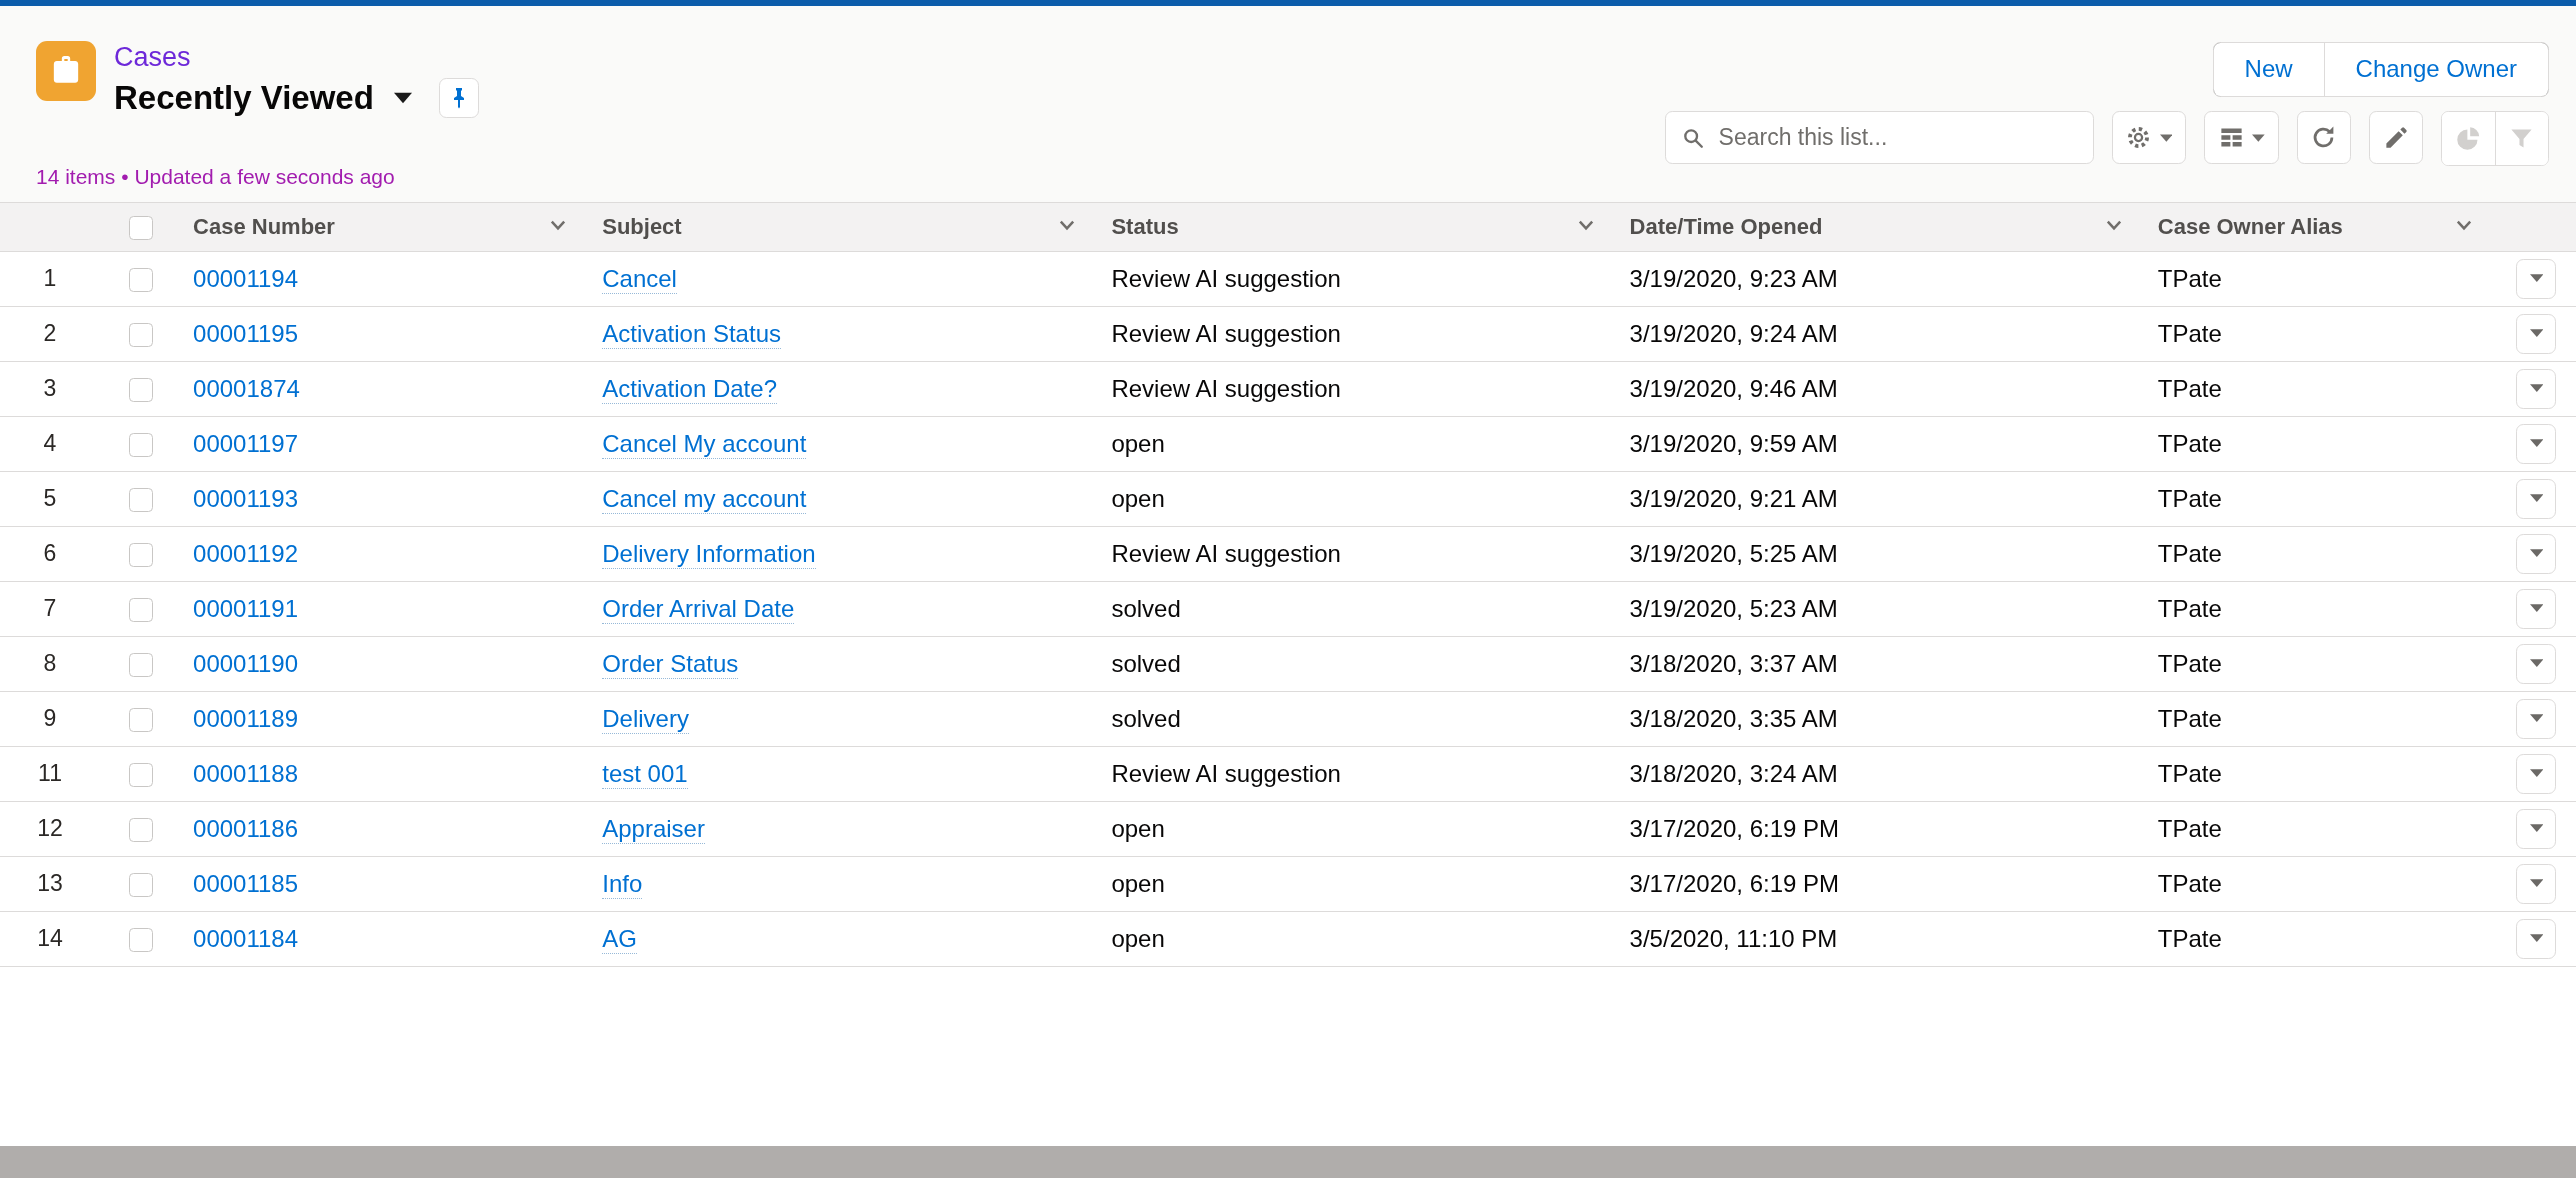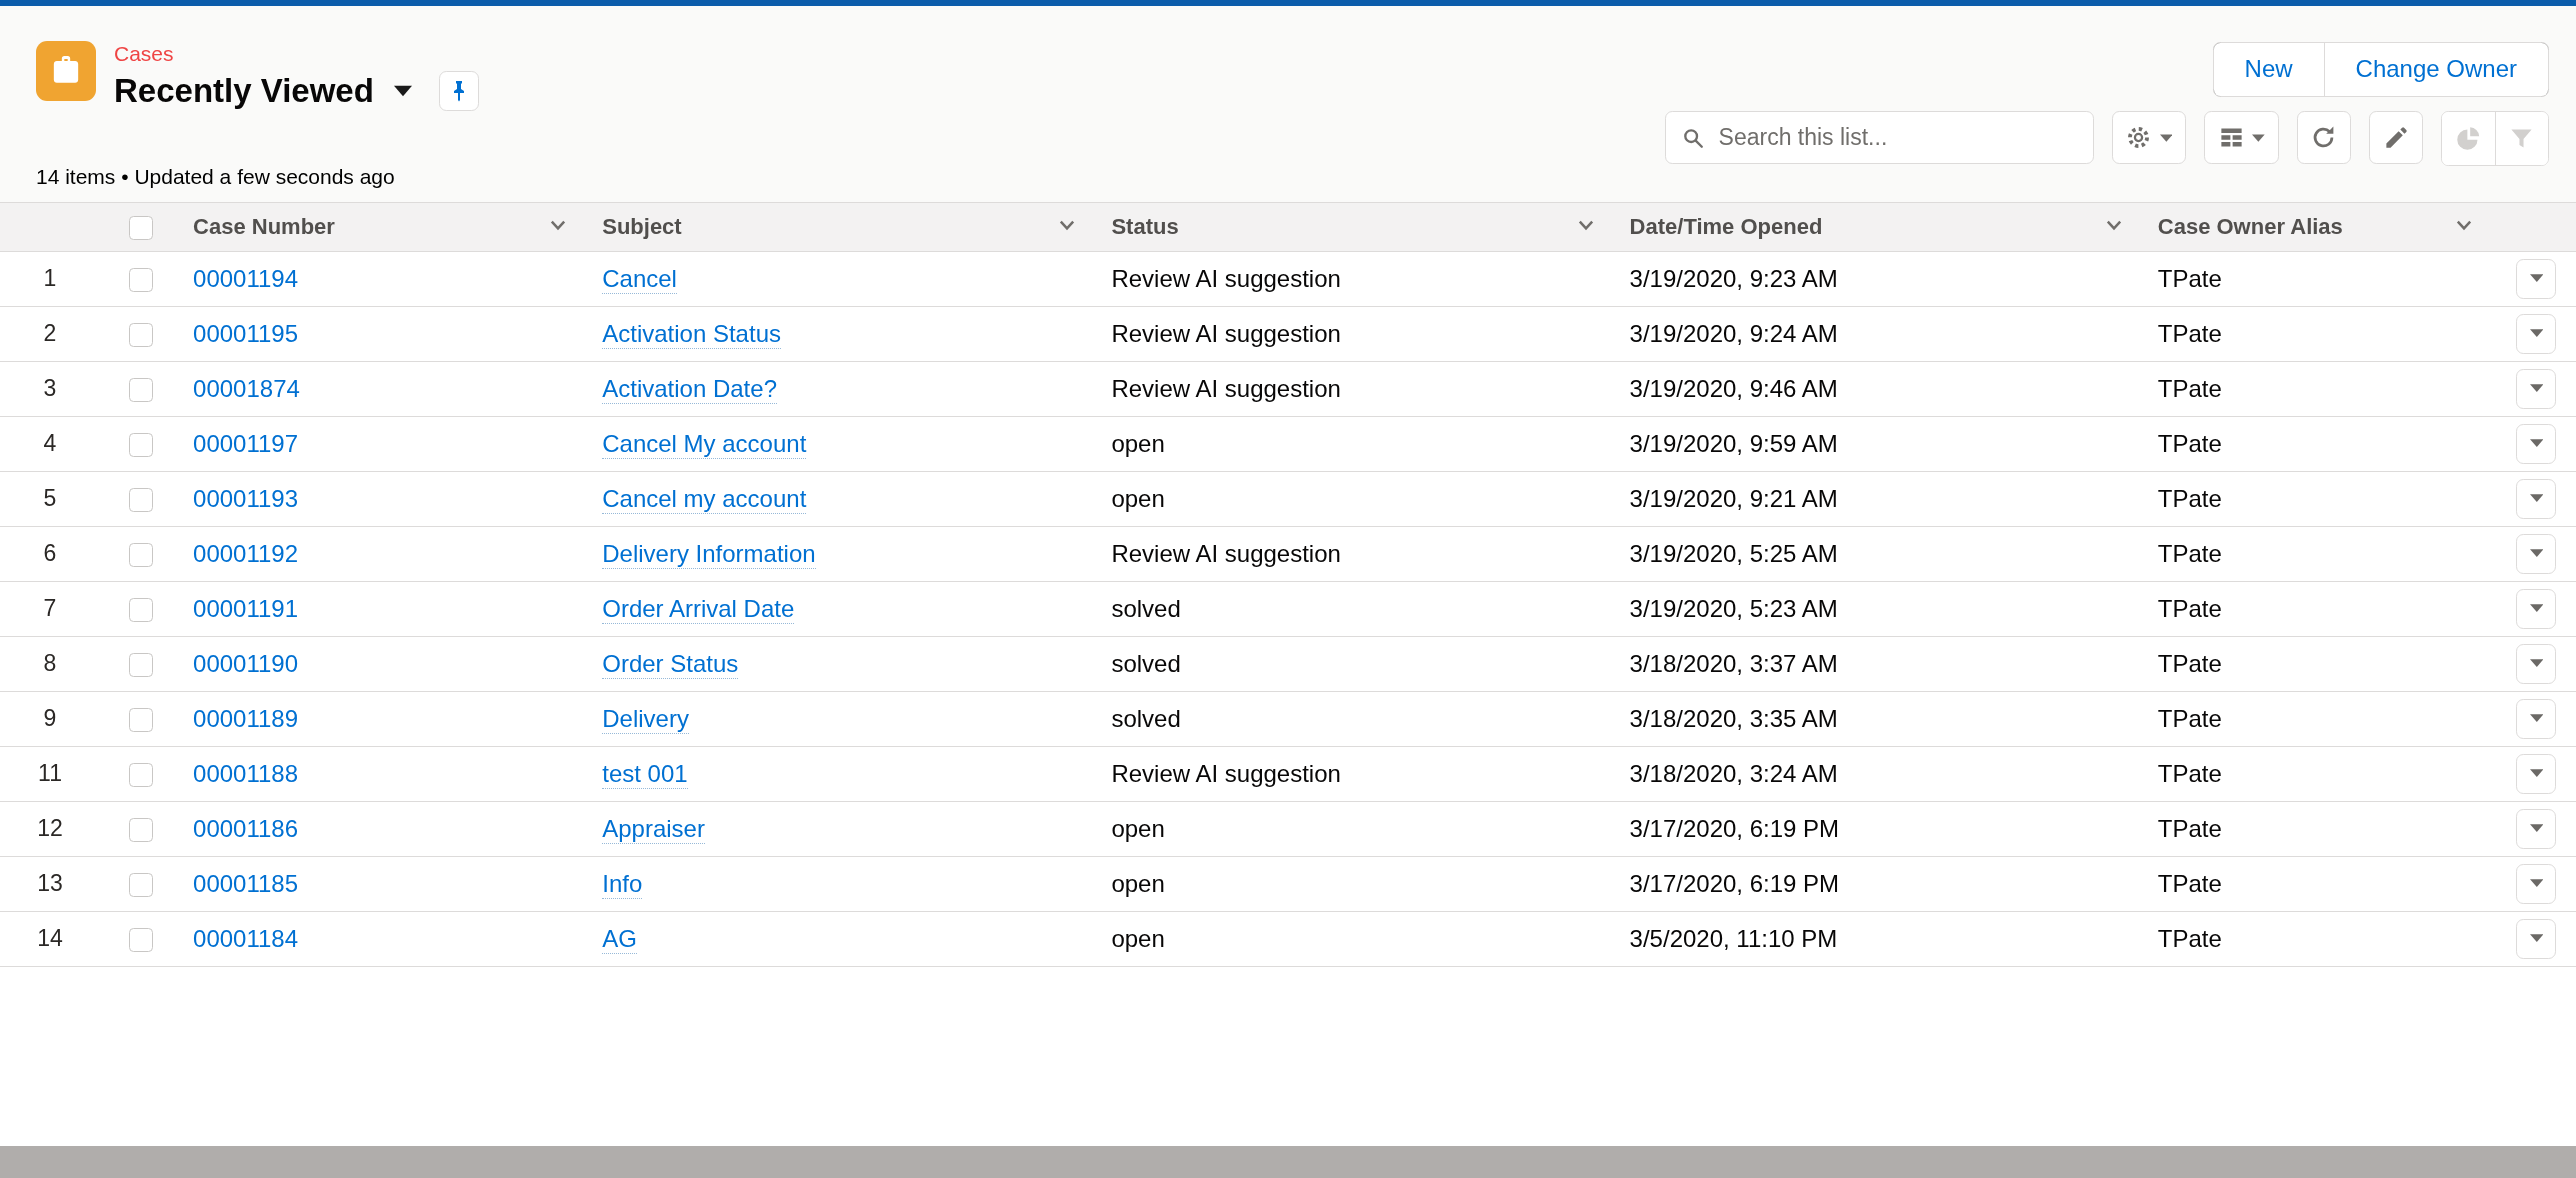--- a/index.html
+++ b/index.html
@@ -19,34 +19,34 @@
   header.list-header {
     position:relative; height:196px; background:var(--header-bg,#fafaf9); flex:0 0 auto;
   }
   .header-left { position:absolute; left:36px; top:35px; display:flex; align-items:flex-start; }
   .obj-icon {
     width:60px; height:60px; border-radius:11px; background:var(--case-icon-bg,#f0a431);
     display:flex; align-items:center; justify-content:center; margin-right:18px; flex:0 0 auto;
   }
   .obj-icon svg { width:40px; height:40px; }
   .title-block { display:flex; flex-direction:column; }
-  .obj-label { font-size:21px; color:#ef4444; line-height:1.2; }
+  .obj-label { font-size:27px; color:#6d28d9; line-height:1.2; }
   .view-row { display:flex; align-items:center; margin-top:5.5px; }
   .view-row h1 { font-size:33px; font-weight:700; color:var(--text,#080707); line-height:1.1; }
   .view-dd {
     background:none; border:none; cursor:pointer; margin-left:14.6px; padding:5.5px;
     color:#1a1a1a; display:flex; align-items:center;
   }
   .view-dd svg { width:18px; height:12px; }
   .pin-btn {
     margin-left:22px; width:40px; height:40px; border:0.9px solid var(--border,#dddbda); border-radius:7.3px;
     background:#fff; color:var(--link,#0070d2); display:flex; align-items:center; justify-content:center; cursor:pointer;
   }
   .pin-btn svg { width:24px; height:24px; }
-  .status-text { position:absolute; left:36px; bottom:12.7px; font-size:21px; color:#000000; }
+  .status-text { position:absolute; left:36px; bottom:12.7px; font-size:21px; color:#a21caf; }
 
   .header-right { position:absolute; right:27px; top:36px; display:flex; flex-direction:column; align-items:flex-end; gap:14.6px; }
   .btn-group {
     display:flex; border:0.9px solid var(--border,#dddbda); border-radius:7.3px; overflow:hidden; background:#737373;
   }
   .btn-group button {
     height:53px; background:#fff; border:none; font-family:inherit;
     font-size:24px; color:var(--link,#0070d2); padding:0 31px; cursor:pointer; white-space:nowrap;
   }
   .btn-group button + button { border-left:0.9px solid var(--border,#dddbda); }

